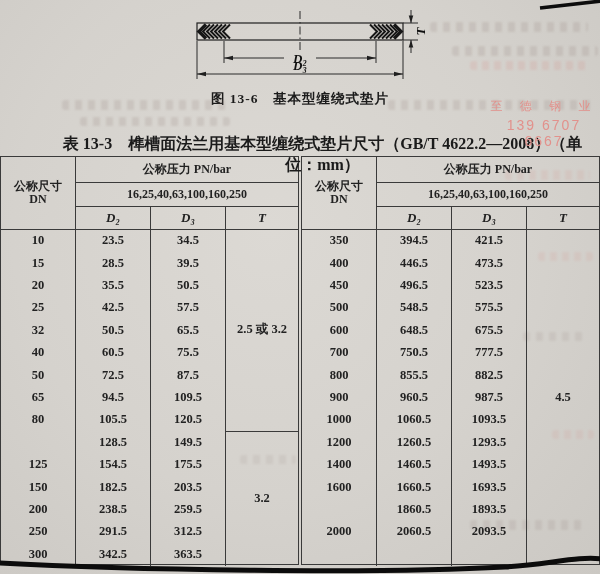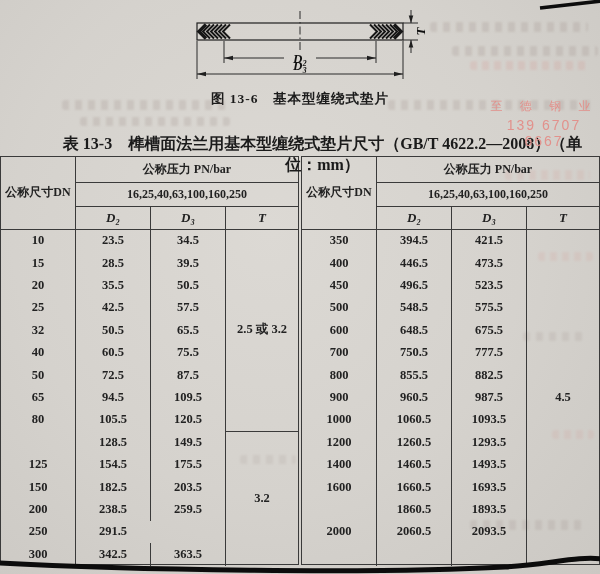--- a/index.html
+++ b/index.html
@@ -35,21 +35,21 @@
     display:grid;grid-template-columns:74px 75px 75px 73px;
     grid-template-rows:26px 24px 23px repeat(15, 22.4px);
   }
   .cell{
     display:flex;align-items:center;justify-content:center;
     font-size:12.5px;font-weight:bold;color:#222;box-sizing:border-box;
     line-height:1.1;
   }
   .bl{border-left:1px solid #3a3a3a;}
   .bb{border-bottom:1px solid #3a3a3a;}
-  .dn-hdr{flex-direction:row;font-size:12px;}
+  .dn-hdr{flex-direction:column;font-size:12px;}
   .hdr{font-size:12px;}
   .ital{font-style:italic;font-size:13px;}
   
   .smudge{position:absolute;z-index:1;filter:blur(1.3px);opacity:.55;border-radius:3px;
     background:repeating-linear-gradient(90deg, rgba(138,118,112,.30) 0 7px, rgba(138,118,112,0) 7px 13px);}
   .smudge.pink{background:repeating-linear-gradient(90deg, rgba(214,132,126,.30) 0 7px, rgba(214,132,126,0) 7px 12px);}
   #edge-svg{position:absolute;left:0;top:0;z-index:6;pointer-events:none;}
 </style>
 </head>
 <body>
@@ -177,20 +177,21 @@
       <div class="cell bl" style="grid-area: 14 / 2;">154.5</div>
       <div class="cell bl" style="grid-area: 14 / 3;">175.5</div>
       <div class="cell" style="grid-area: 15 / 1;">150</div>
       <div class="cell bl" style="grid-area: 15 / 2;">182.5</div>
       <div class="cell bl" style="grid-area: 15 / 3;">203.5</div>
       <div class="cell" style="grid-area: 16 / 1;">200</div>
       <div class="cell bl" style="grid-area: 16 / 2;">238.5</div>
       <div class="cell bl" style="grid-area: 16 / 3;">259.5</div>
       <div class="cell" style="grid-area: 17 / 1;">250</div>
       <div class="cell bl" style="grid-area: 17 / 2;">291.5</div>
+      <div class="cell bl" style="grid-area: 17 / 3;">312.5</div>
       <div class="cell" style="grid-area: 18 / 1;">300</div>
       <div class="cell bl" style="grid-area: 18 / 2;">342.5</div>
       <div class="cell bl" style="grid-area: 18 / 3;">363.5</div>
       <div class="cell bl bb" style="grid-area: 4 / 4 / span 9;">2.5 或 3.2</div>
       <div class="cell bl" style="grid-area: 13 / 4 / span 6;">3.2</div>
     </div>
 
   <div class="half" id="half-right">
     <div class="cell dn-hdr bb" style="grid-area:1/1/4/2">
       <span>公称尺寸</span>

